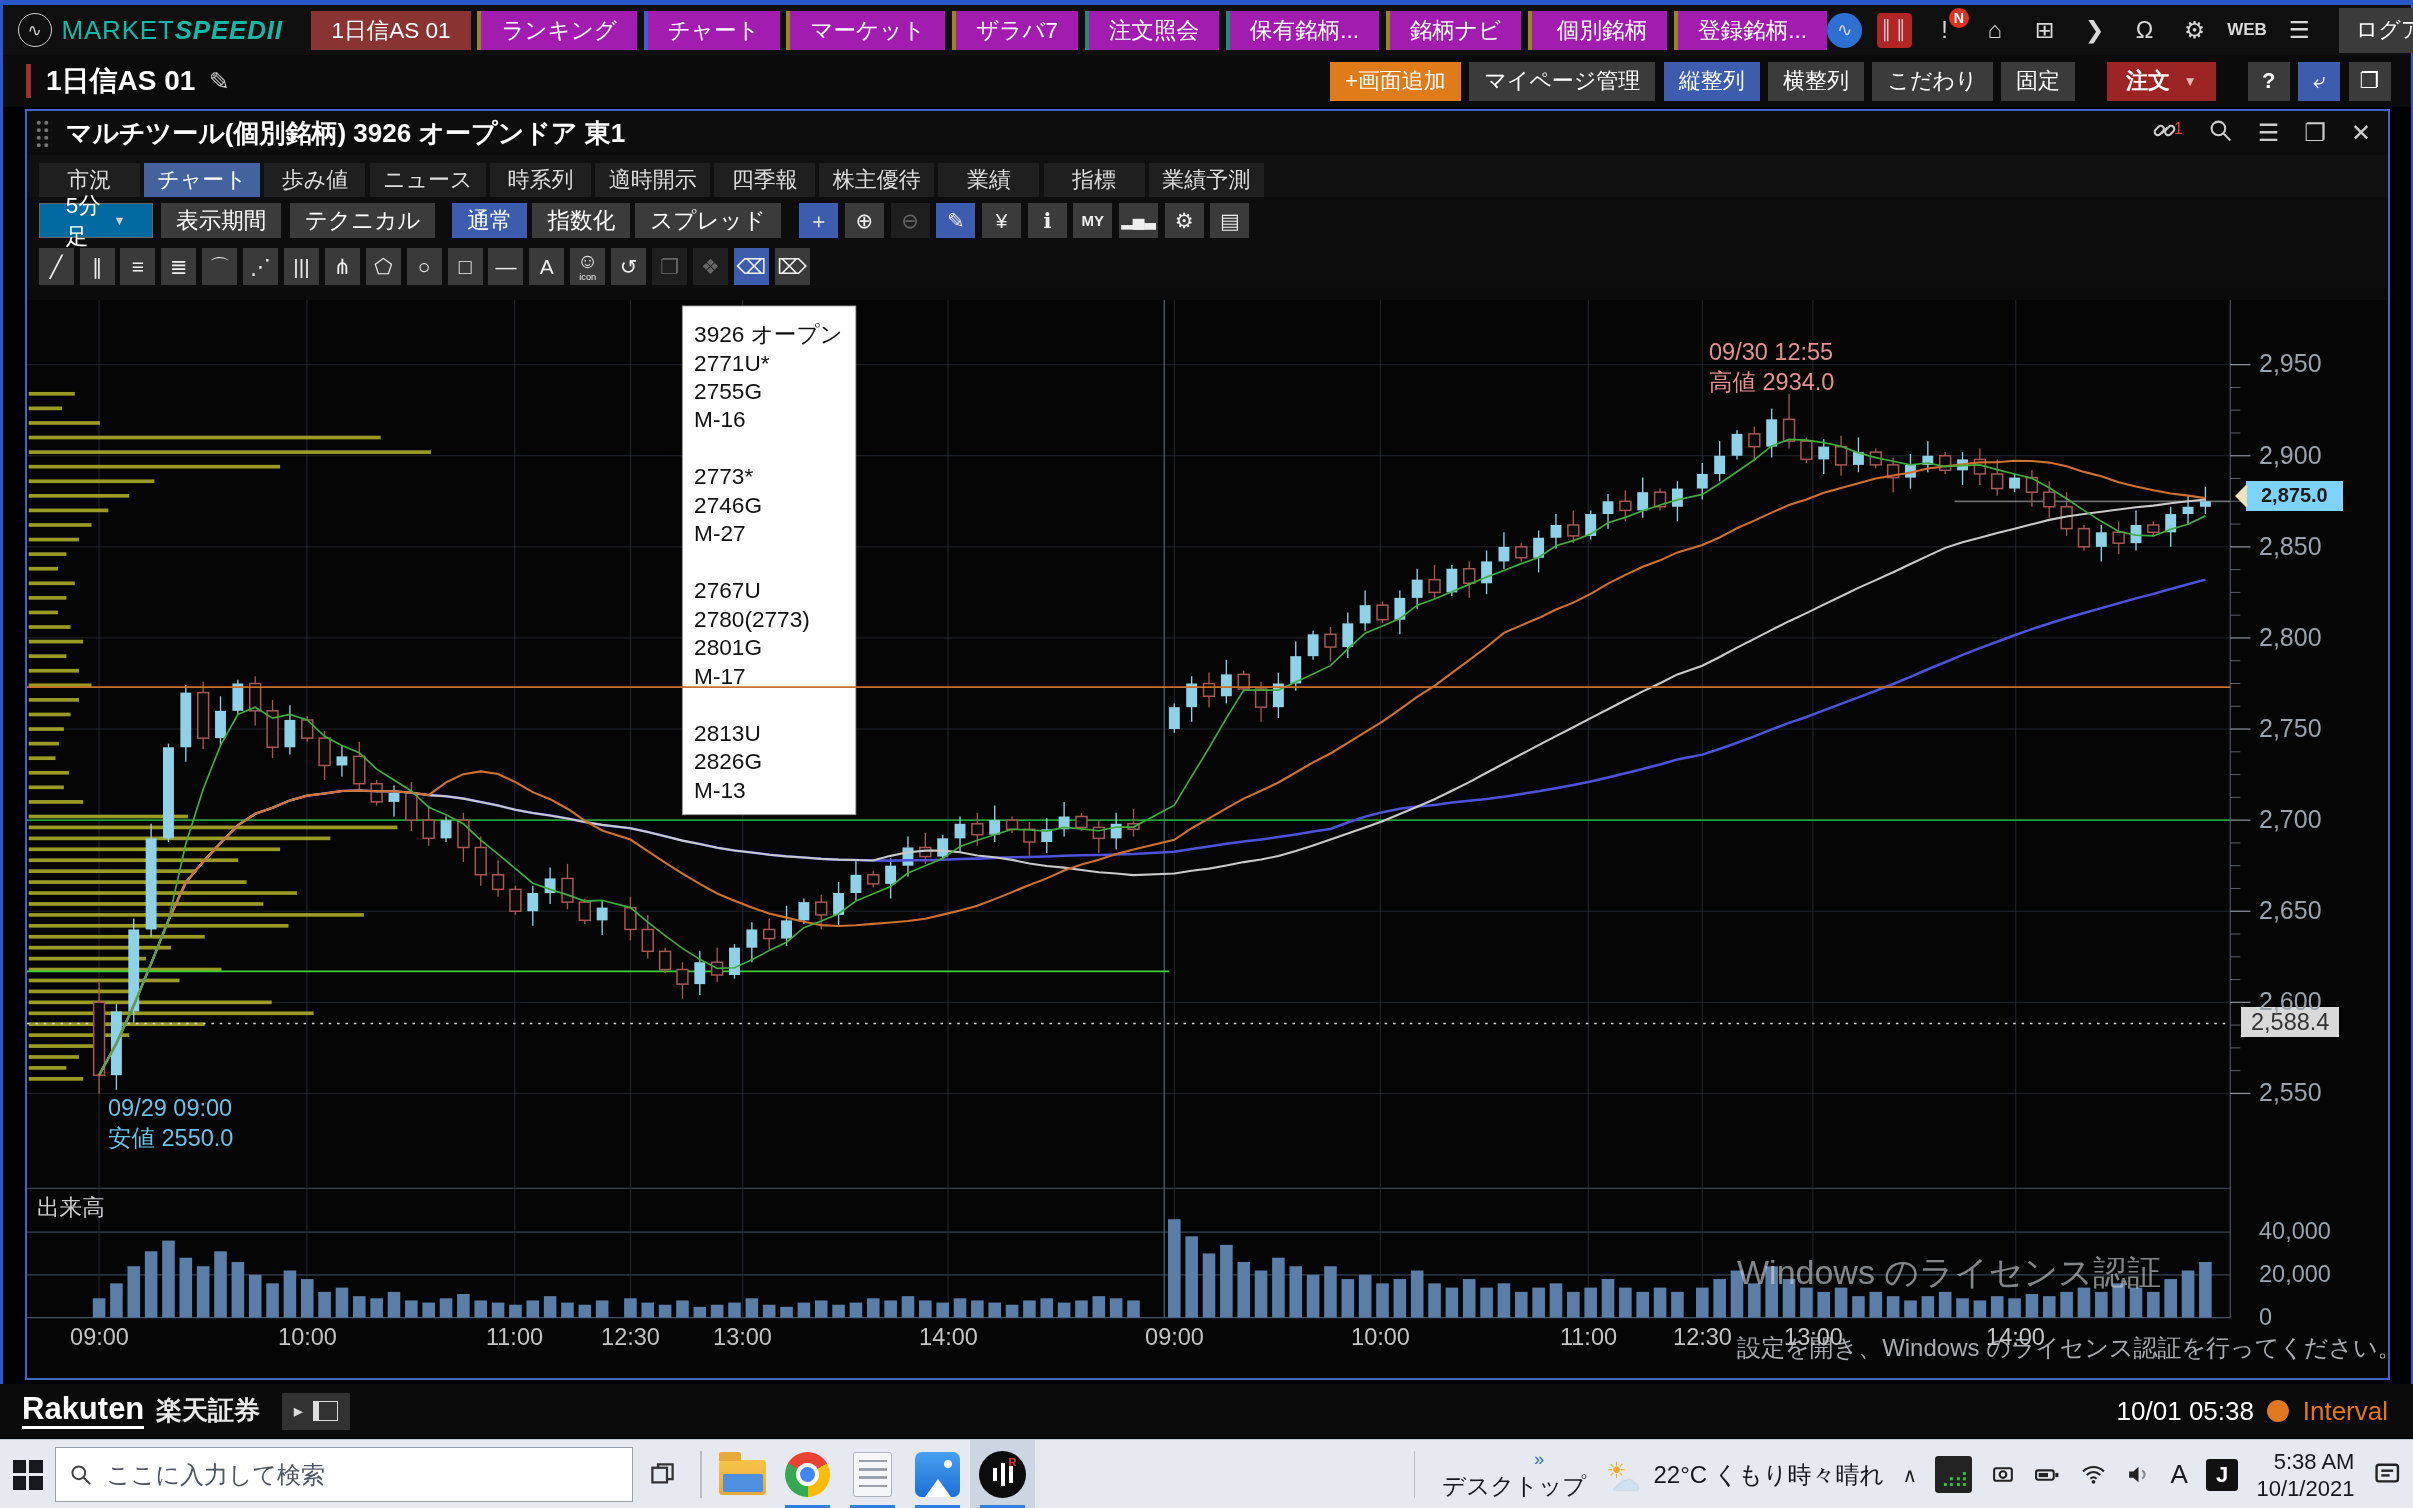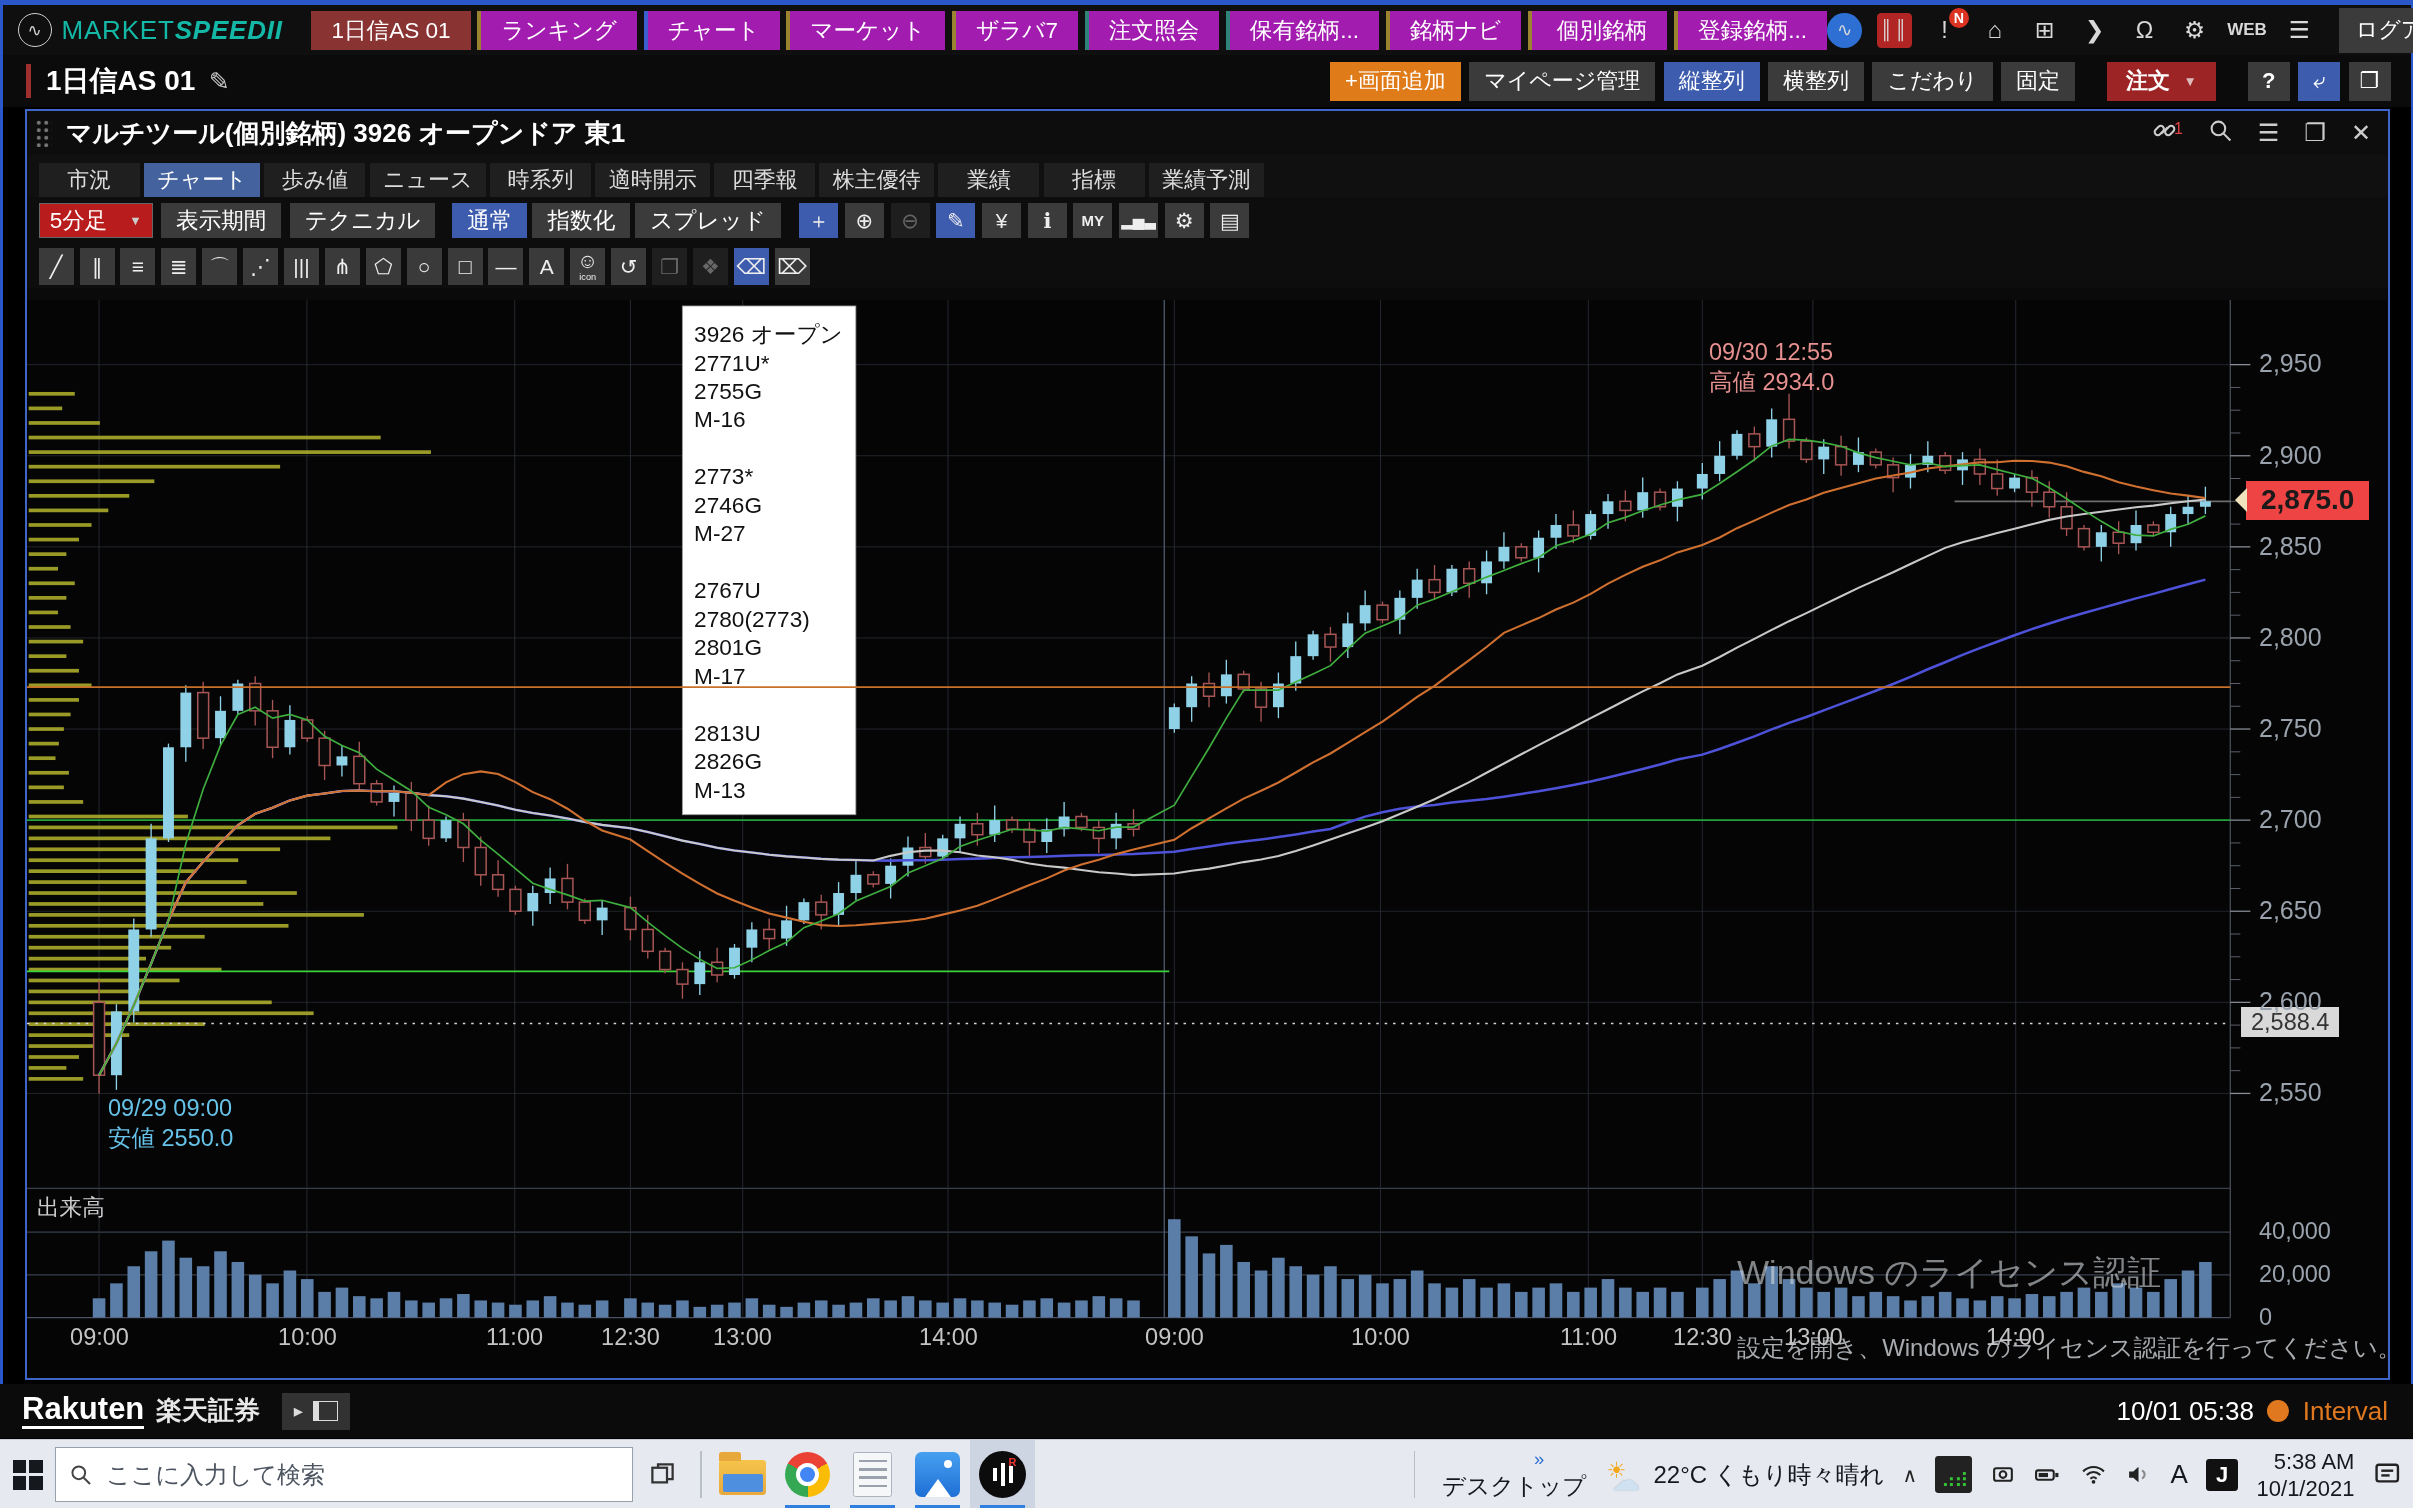--- a/index.html
+++ b/index.html
@@ -51,43 +51,43 @@
   .drag-dots{width:17px;height:28.5px;margin-left:8.4px;
              background-image:radial-gradient(#777 1.7px, transparent 2.2px);background-size:7.5px 7.5px;}
   .win-title{color:#fff;font-size:26px;font-weight:bold;margin-left:13.4px;white-space:nowrap;}
   .title-icons{margin-left:auto;display:flex;gap:25px;padding-right:17px;align-items:center;color:#ccc;font-size:24px;}
   .title-icons .sup1{color:#e04040;font-size:16px;vertical-align:super;margin-left:-3.4px;}
   .wintabs{height:42px;display:flex;align-items:flex-end;gap:4.2px;padding:5px 0 0 11.7px;background:#101010;}
   .wtab{min-width:101px;height:34px;display:flex;align-items:center;justify-content:center;background:#1f1f1f;
         color:#ddd;font-size:22px;padding:0 13.4px;white-space:nowrap;}
   .wtab.active{background:#44639e;color:#fff;}
   .ctoolbar{height:47px;display:flex;align-items:center;gap:8.4px;padding-left:11.7px;background:#0d0d0d;}
-  .period-select{width:114px;height:35px;background:#b91c1c;border:0.8px solid #666;color:#fff;font-size:22.6px;
-                 display:flex;align-items:center;justify-content:space-between;padding:0 10px;}
+  .period-select{width:114px;height:35px;background:#0369a1;border:0.8px solid #666;color:#fff;font-size:22.6px;
+                 display:flex;align-items:center;justify-content:space-between;padding:0 26px;}
   .period-select .caret{font-size:12.6px;color:#ccc;}
   .tb{height:35px;padding:0 15px;background:#3b3b3b;color:#fff;font-size:22.6px;display:flex;align-items:center;white-space:nowrap;}
   .tb.active{background:#3d5cae;}
   .ti{width:39px;height:35px;background:#3b3b3b;color:#eee;font-size:21px;display:flex;align-items:center;justify-content:center;}
   .ti.active{background:#3d5cae;}
   .ti.disabled{opacity:.38;}
   .ti.small{font-size:15px;font-weight:bold;}
   .dtoolbar{height:44px;display:flex;gap:5.9px;padding-left:11.7px;align-items:center;background:#0d0d0d;}
   .di{width:35px;height:37px;background:#3a3a3a;color:#eee;font-size:21px;display:flex;flex-direction:column;
       align-items:center;justify-content:center;line-height:1;}
   .di .sub{font-size:9.2px;margin-top:1.7px;}
   .di.active{background:#3d5cae;}
   .di.disabled{opacity:.4;}
 
   
   .chart-region{position:absolute;left:0;top:189px;width:2360px;height:1078px;background:#050505;}
   #chartSvg{position:absolute;left:0;top:0;}
   .axis-label{position:absolute;color:#9aa3ad;font-size:25px;left:2232px;white-space:nowrap;}
   .vol-label{position:absolute;color:#9aa3ad;font-size:23.5px;left:2232px;white-space:nowrap;}
   .time-label{position:absolute;top:1024px;width:101px;text-align:center;color:#c4c4c4;font-size:23.5px;}
-  .callout{position:absolute;left:2219px;background:#ef4444;color:#1a1a1a;font-size:28px;font-weight:bold;
+  .callout{position:absolute;left:2219px;background:#7dd3fc;color:#1a1a1a;font-size:20px;font-weight:bold;
            padding:3.4px 15px;white-space:nowrap;}
   .callout::before{content:"";position:absolute;left:-23.5px;top:50%;transform:translateY(-50%);
                    border:12.6px solid transparent;border-right:12.6px solid #efe3bd;}
   .refbadge{position:absolute;left:2214px;background:#d9d9d9;color:#333;font-size:23.5px;padding:1.7px 10px;white-space:nowrap;}
   .annot{position:absolute;line-height:30px;white-space:nowrap;}
   .annot.high{left:1682px;top:37px;color:#e79090;font-size:23.5px;}
   .annot.low{left:81px;top:793px;color:#66c2e8;font-size:23.5px;}
   .vol-title{position:absolute;left:10px;top:892px;color:#ccc;font-size:22.6px;}
   .lic1{position:absolute;left:1710px;top:950px;font-size:34px;color:rgba(208,213,218,.62);white-space:nowrap;}
   .lic2{position:absolute;left:1710px;top:1032px;font-size:24px;color:rgba(208,213,218,.8);white-space:nowrap;}

